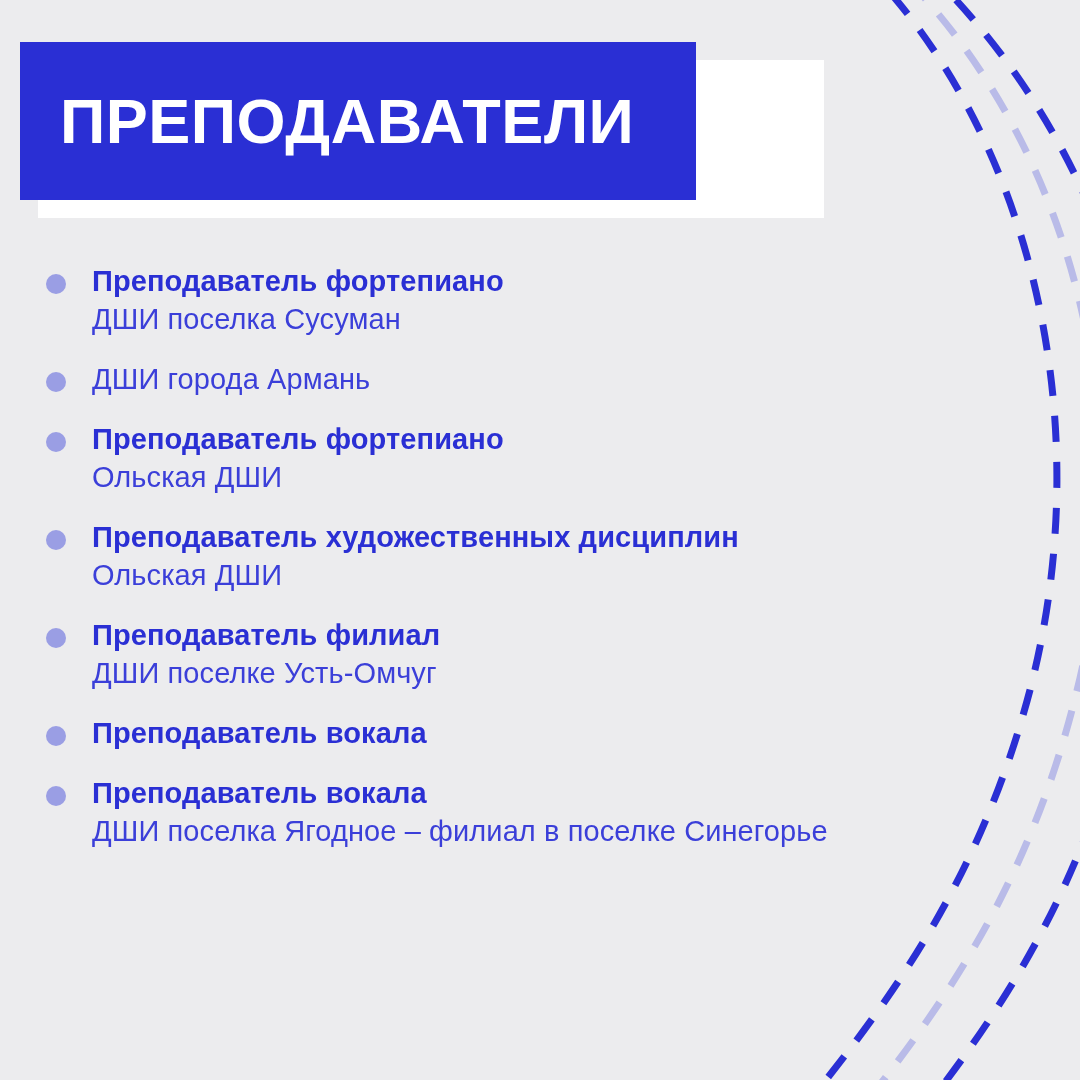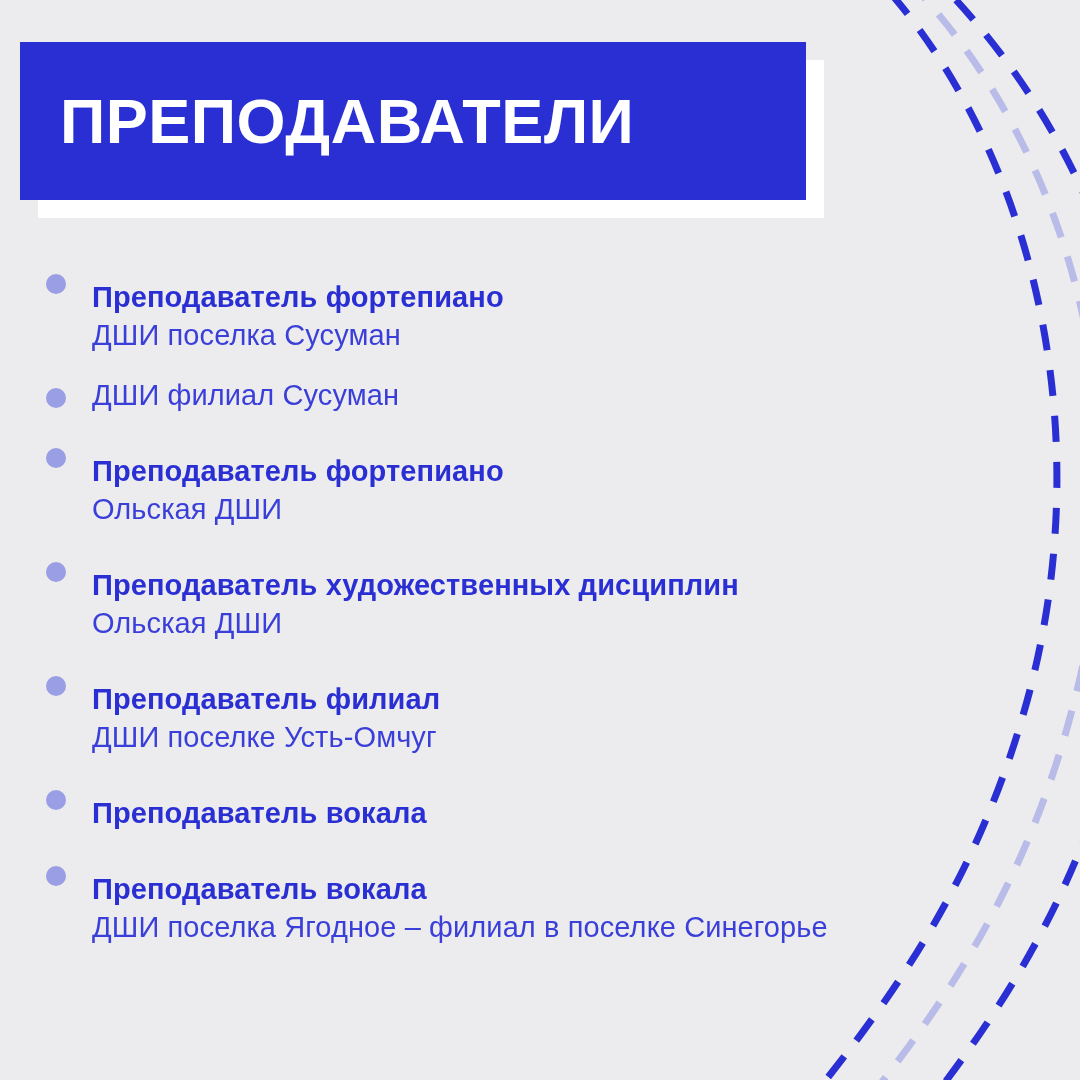--- a/index.html
+++ b/index.html
@@ -31,21 +31,21 @@
     left: 38px;
     top: 60px;
     width: 786px;
     height: 158px;
     background: #ffffff;
   }
   .title-band {
     position: absolute;
     left: 20px;
     top: 42px;
-    width: 786px;
+    width: 676px;
     height: 158px;
     background: #2a2fd4;
     display: flex;
     flex-direction: column;
     justify-content: center;
     padding: 0 0 0 40px;
     box-sizing: border-box;
     gap: 24px;
   }
   .title-line {
@@ -80,21 +80,20 @@
   }
   .item-text {
     flex: 1 1 auto;
   }
   .role {
     color: #2a2fd4;
     font-size: 29px;
     font-weight: bold;
     line-height: 38px;
     letter-spacing: 0.1px;
-    margin-top: 16px;
   }
   .place {
     color: #3b3fd9;
     font-size: 29px;
     font-weight: normal;
     line-height: 38px;
     letter-spacing: 0.1px;
   }
 </style>
 </head>
@@ -117,21 +116,21 @@
     <span class="bullet"></span>
     <div class="item-text">
       <div class="role">Преподаватель фортепиано</div>
       <div class="place">ДШИ поселка Сусуман</div>
     </div>
   </div>
 
   <div class="item">
     <span class="bullet"></span>
     <div class="item-text">
-      <div class="place">ДШИ филиал Сусуман</div>
+      <div class="place">ДШИ города Армань</div>
     </div>
   </div>
 
 
   <div class="item">
     <span class="bullet"></span>
     <div class="item-text">
       <div class="role">Преподаватель фортепиано</div>
       <div class="place">Ольская ДШИ</div>
     </div>

